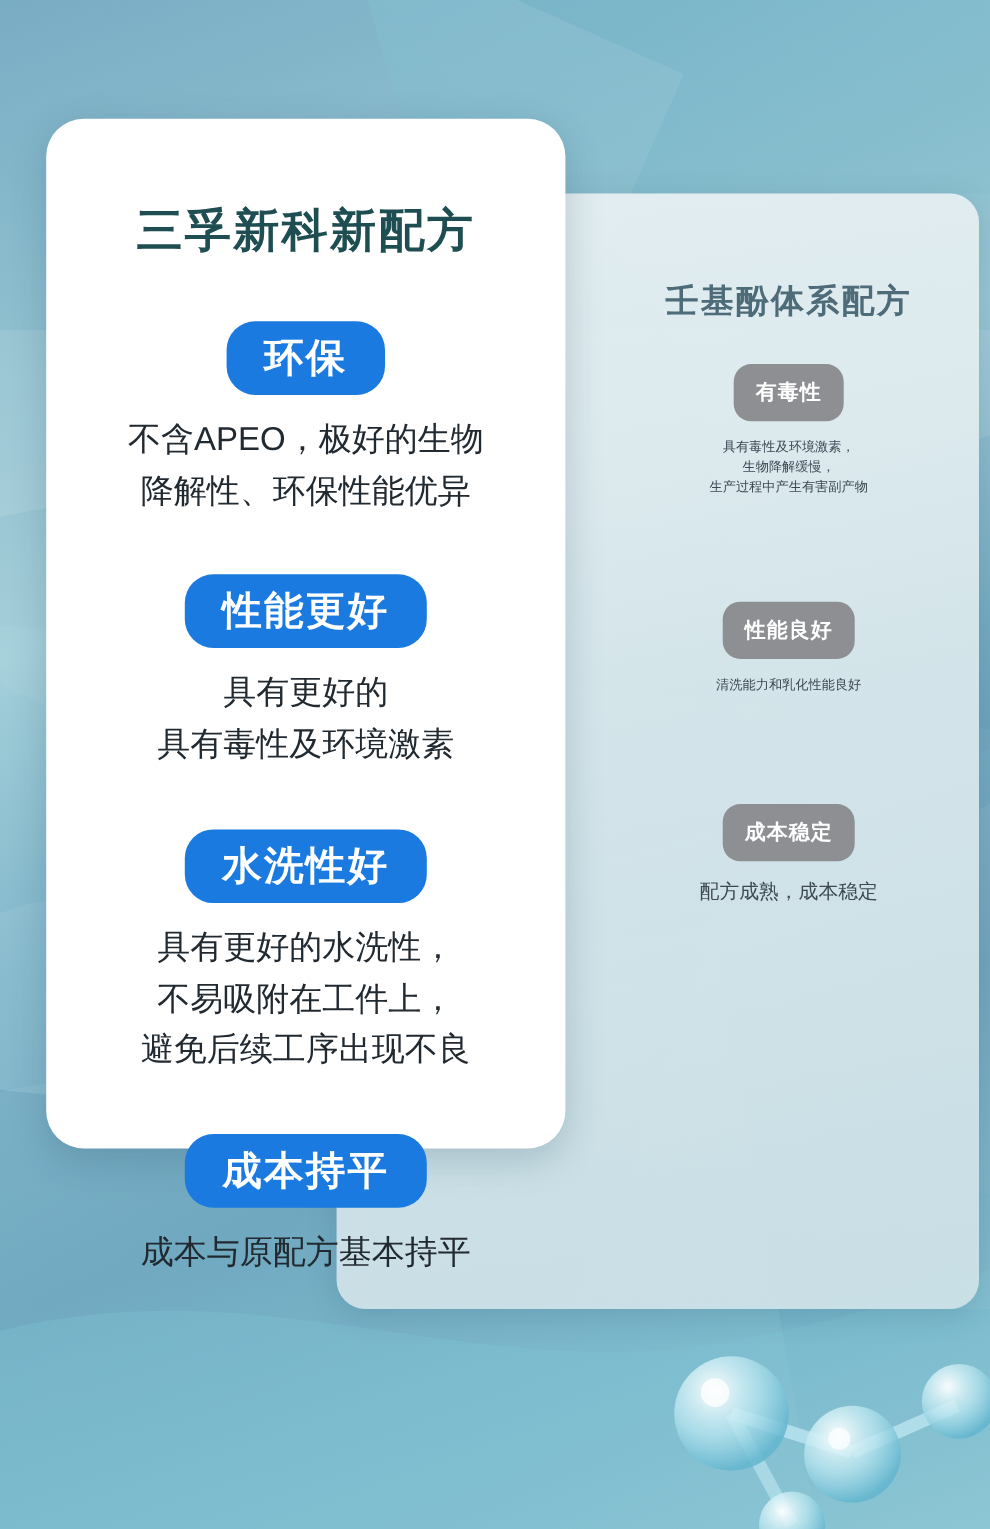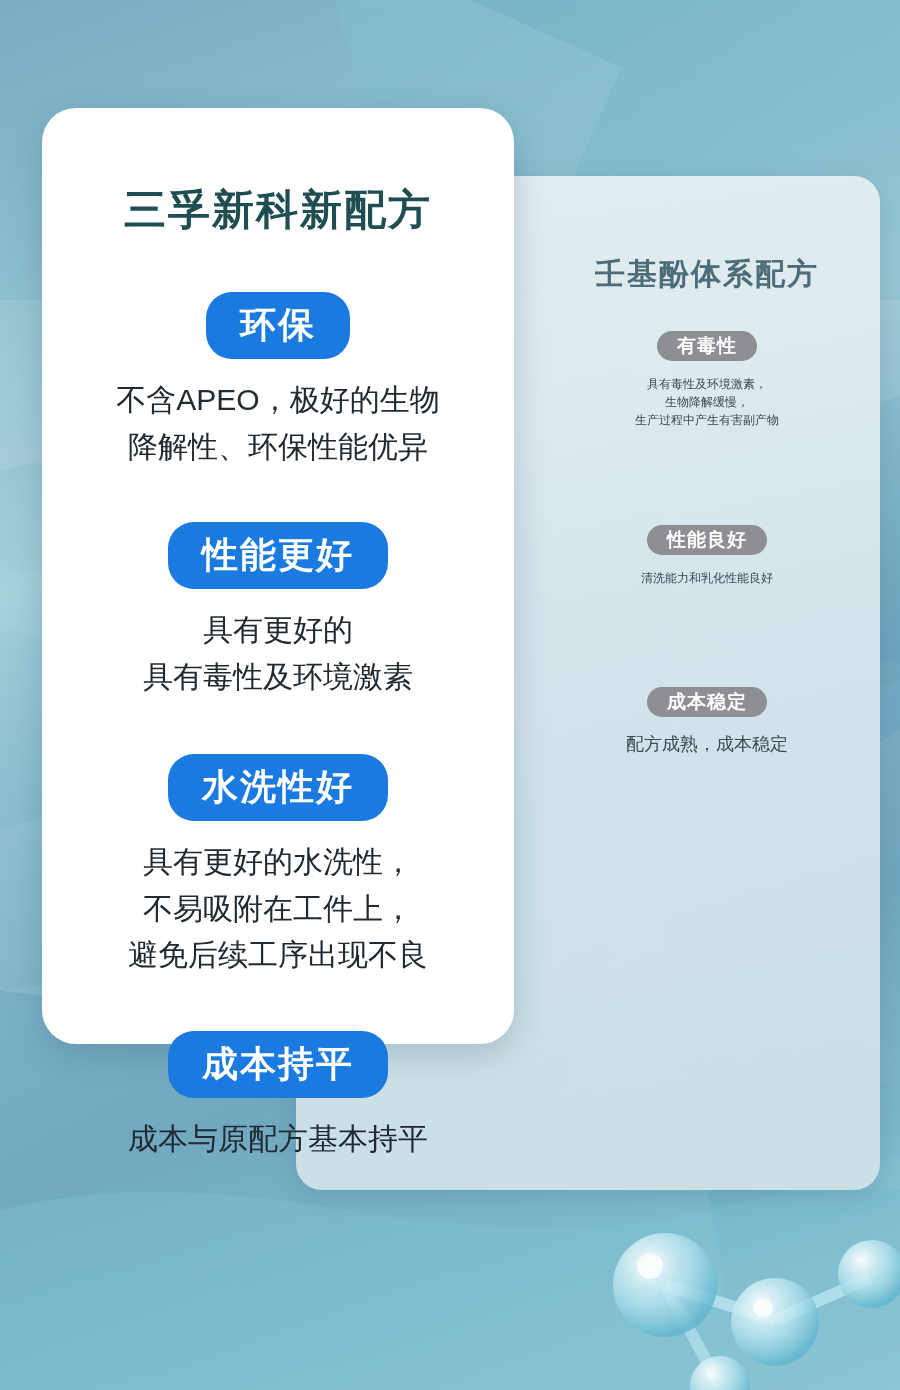--- a/index.html
+++ b/index.html
@@ -61,21 +61,21 @@
     position: absolute;
     right: 0;
     bottom: 0;
     width: 330px;
     height: 200px;
   }
 
   
   .panel-right {
     position: absolute;
-    left: 296px;
+    left: 306px;
     top: 176px;
     width: 584px;
     height: 1014px;
     border-radius: 26px;
     background: linear-gradient(170deg, rgba(233,241,243,0.93) 0%, rgba(219,233,237,0.93) 45%, rgba(206,226,231,0.93) 100%);
     box-shadow: 0 6px 26px rgba(40,80,100,0.18);
   }
   .panel-right-inner {
     position: absolute;
     left: 238px;
@@ -93,21 +93,21 @@
     letter-spacing: 2px;
     margin-bottom: 36px;
   }
   .grey-chip {
     display: inline-block;
     background: #8d8f93;
     color: #ffffff;
     font-size: 19px;
     font-weight: bold;
     border-radius: 16px;
-    padding: 2px 20px;
+    padding: 13px 20px;
     letter-spacing: 1px;
   }
   .right-desc {
     font-size: 12px;
     color: #3c4852;
     line-height: 1.5;
     margin-top: 14px;
     white-space: pre-line;
   }
   .right-block { margin-bottom: 10px; }

